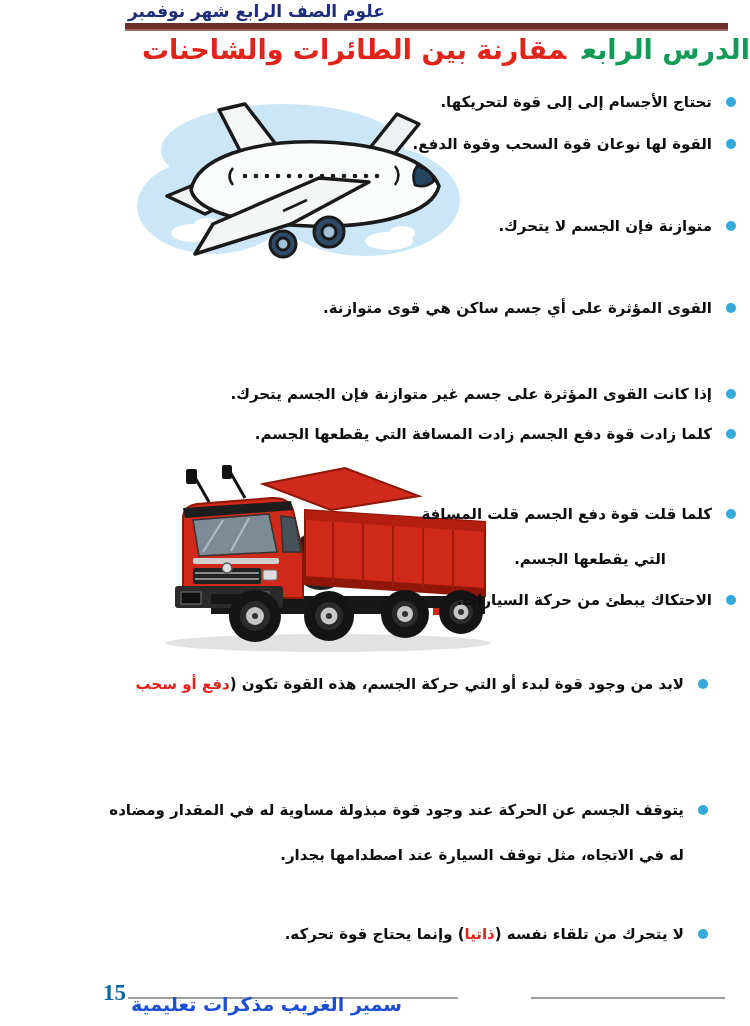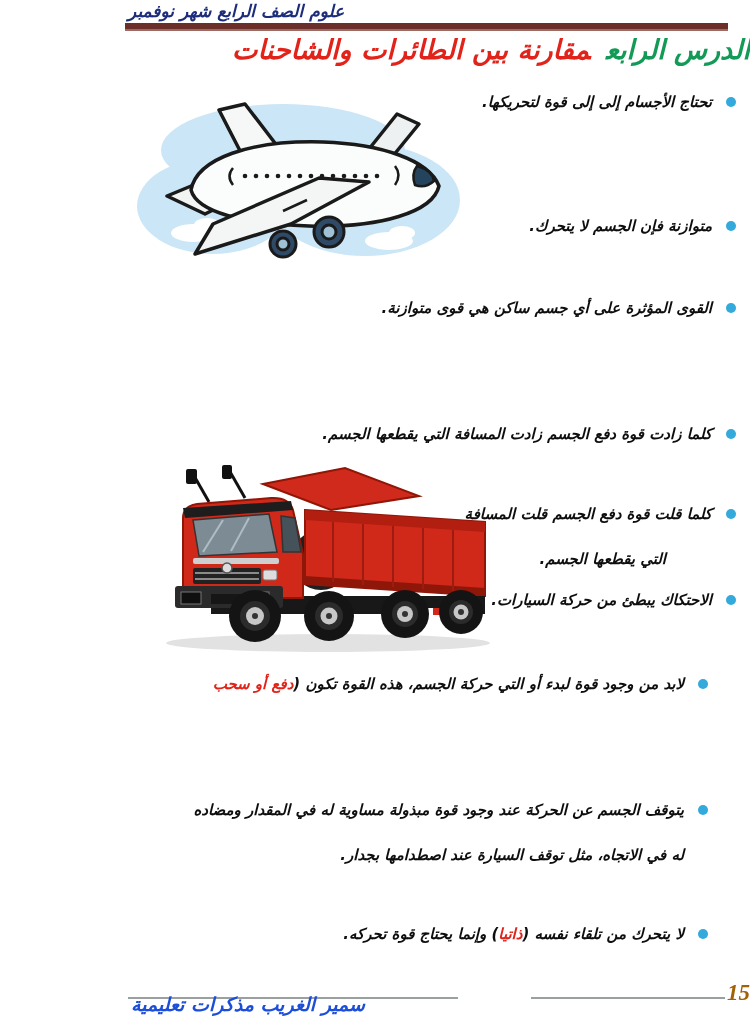--- a/index.html
+++ b/index.html
@@ -1,19 +1,19 @@
 <!DOCTYPE html>
 <html lang="ar" dir="rtl"><head>
 <meta charset="utf-8">
 <style>
   html,body{margin:0;padding:0;background:#ffffff;}
   .page{
     position:relative;width:647px;height:1026px;background:#ffffff;
     font-family:"DejaVu Sans","Liberation Sans",sans-serif;
-    direction:rtl;overflow:hidden;font-style:italic;
+    direction:rtl;overflow:hidden;
   }
   
   .header-text{
     position:absolute;top:1px;left:25px;color:#1d2d7c;
     font-weight:bold;font-size:17px;direction:rtl;white-space:nowrap;
   }
   .header-rule{
     position:absolute;top:23px;left:22px;right:22px;height:6px;
     background:#6c2e29;border-bottom:2px solid #9b6b64;
   }
@@ -39,23 +39,23 @@
   .bullet.indent2{right:42px;}
   .red{color:#e2231a;}
   
   .plane-wrap{position:absolute;left:30px;top:92px;width:330px;height:178px;}
   .truck-wrap{position:absolute;left:50px;top:458px;width:345px;height:200px;}
   
   .footer-line{position:absolute;top:997px;height:2px;background:#9aa0a0;}
   .footer-line.seg-left{left:25px;width:330px;}
   .footer-line.seg-right{left:428px;right:25px;}
   .page-number{
-    position:absolute;top:980px;left:0;right:0;text-align:right;
+    position:absolute;top:980px;left:0;right:0;text-align:left;
     font-family:"Liberation Serif","DejaVu Serif",serif;
-    font-weight:bold;font-size:23px;color:#a16207;
+    font-weight:bold;font-size:23px;color:#0369a1;
   }
   .footer-author{
     position:absolute;top:993px;left:28px;color:#1d4ed8;
     font-weight:bold;font-size:19px;white-space:nowrap;
   }
 </style>
 </head>
 <body>
 
 <div class="page">
@@ -180,31 +180,39 @@
           <circle cx="308" cy="154" r="3" fill="#333"></circle>
       </g>
     </svg>
   </div>
 
   <div class="bullet" style="top:80px">
     <span class="dot"></span>
     <span class="bl">تحتاج الأجسام إلى إلى قوة لتحريكها.</span>
   </div>
 
+  <div class="bullet" style="top:122px">
+    <span class="dot"></span>
+    <span class="bl">القوة لها نوعان قوة السحب وقوة الدفع.</span>
+  </div>
 
   <div class="bullet" style="top:204px">
     <span class="dot"></span>
     <span class="bl">متوازنة فإن الجسم لا يتحرك.</span>
   </div>
 
   <div class="bullet" style="top:286px">
     <span class="dot"></span>
     <span class="bl">القوى المؤثرة على أي جسم ساكن هي قوى متوازنة.</span>
   </div>
 
+  <div class="bullet" style="top:372px">
+    <span class="dot"></span>
+    <span class="bl">إذا كانت القوى المؤثرة على جسم غير متوازنة فإن الجسم يتحرك.</span>
+  </div>
 
   <div class="bullet" style="top:412px">
     <span class="dot"></span>
     <span class="bl">كلما زادت قوة دفع الجسم زادت المسافة التي يقطعها الجسم.</span>
   </div>
 
   <div class="bullet" style="top:492px">
     <span class="dot"></span>
     <span class="bl">كلما قلت قوة دفع الجسم قلت المسافة</span>
     <span class="bl extra-indent">التي يقطعها الجسم.</span>

